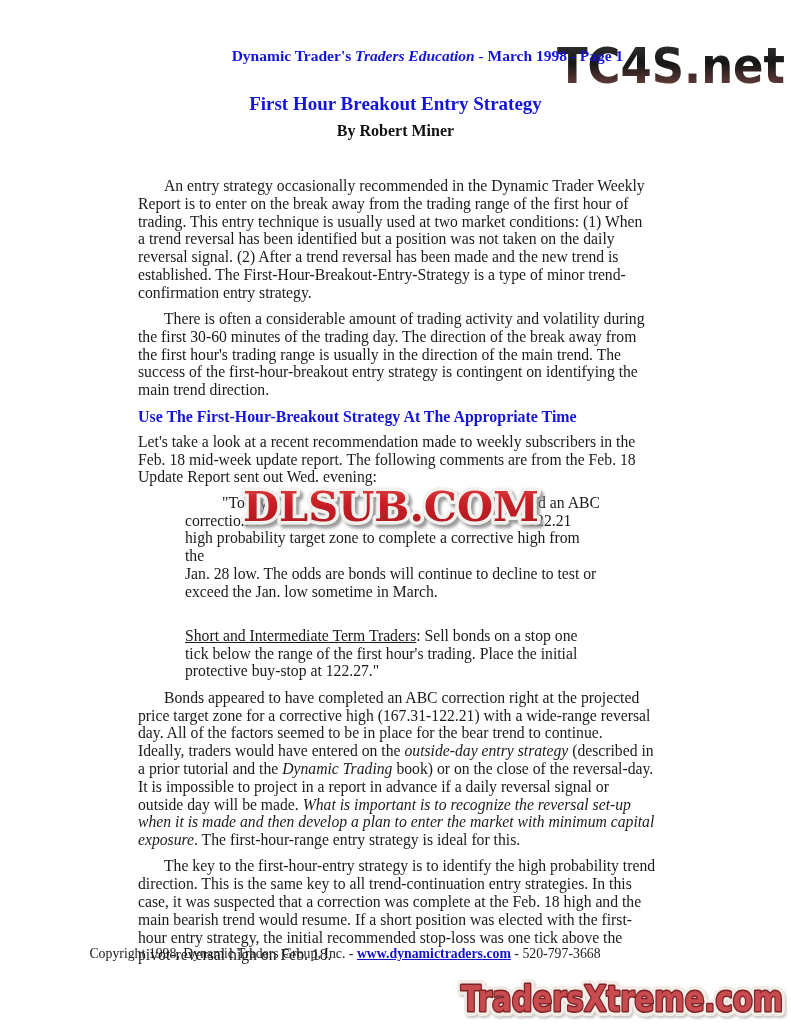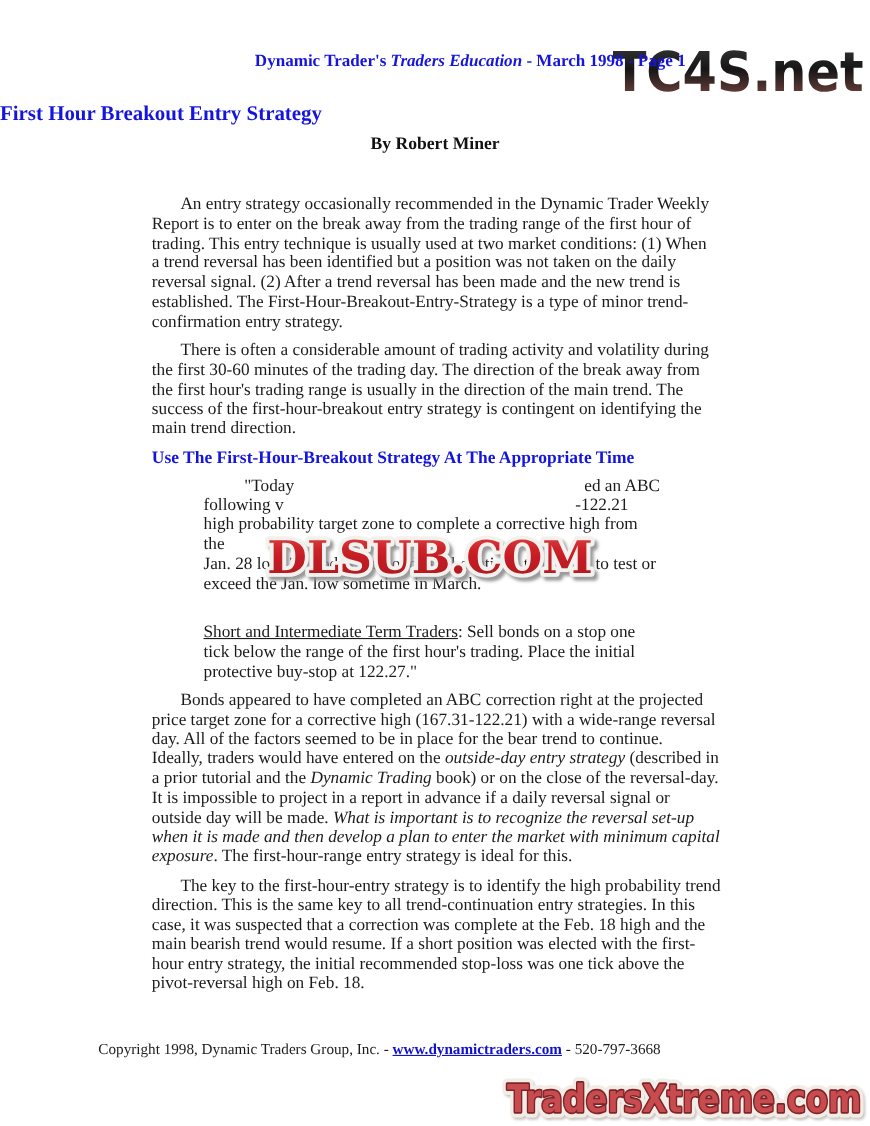--- a/index.html
+++ b/index.html
@@ -6,21 +6,21 @@
   body{
     width:791px;height:1024px;position:relative;background:#ffffff;
     font-family:"Liberation Serif",serif;color:#1b1b1b;overflow:hidden;
   }
   .hdr{
     position:absolute;top:47px;left:0;width:791px;text-align:center;
     font-size:15.5px;font-weight:bold;color:#1414dd;z-index:1;padding-left:32px;
   }
   .hdr .it{font-style:italic;}
   .title{
-    position:absolute;top:93px;left:0;width:791px;text-align:left;
+    position:absolute;top:93px;left:0;width:791px;text-align:center;
     font-size:19px;font-weight:bold;color:#1414dd;
   }
   .byline{
     position:absolute;top:122px;left:0;width:791px;text-align:center;
     font-size:16px;font-weight:bold;color:#111111;
   }
   .content{
     position:absolute;left:138px;top:177px;width:527px;
     font-size:15.7px;line-height:17.8px;z-index:1;
   }
@@ -81,29 +81,32 @@
 a trend reversal has been identified but a position was not taken on the daily
 reversal signal. (2) After a trend reversal has been made and the new trend is
 established. The First-Hour-Breakout-Entry-Strategy is a type of minor trend-
 confirmation entry strategy.</p>
   <p class="ind">There is often a considerable amount of trading activity and volatility during
 the first 30-60 minutes of the trading day. The direction of the break away from
 the first hour's trading range is usually in the direction of the main trend. The
 success of the first-hour-breakout entry strategy is contingent on identifying the
 main trend direction.</p>
   <div class="h2">Use The First-Hour-Breakout Strategy At The Appropriate Time</div>
+  <p class="mb7">Let's take a look at a recent recommendation made to weekly subscribers in the
+Feb. 18 mid-week update report. The following comments are from the Feb. 18
+Update Report sent out Wed. evening:</p>
 
   <div class="quote">
     <div class="qblock">
       <div class="qline">
         <span class="qstart">"Today</span>
         <span class="qright">ed an ABC</span>
       </div>
       <div class="qline">
-        <span>following v</span>
+        <span>correction v</span>
         <span class="qnum">-122.21</span>
       </div>
       <div class="qrest">high probability target zone to complete a corrective high from the
 Jan. 28 low. The odds are bonds will continue to decline to test or
 exceed the Jan. low sometime in March.</div>
     </div>
     <div class="qindent">
       <span class="ul">Short and Intermediate Term Traders</span><span>: Sell bonds on a stop one
 tick below the range of the first hour's trading. Place the initial
 protective buy-stop at 122.27."</span>

